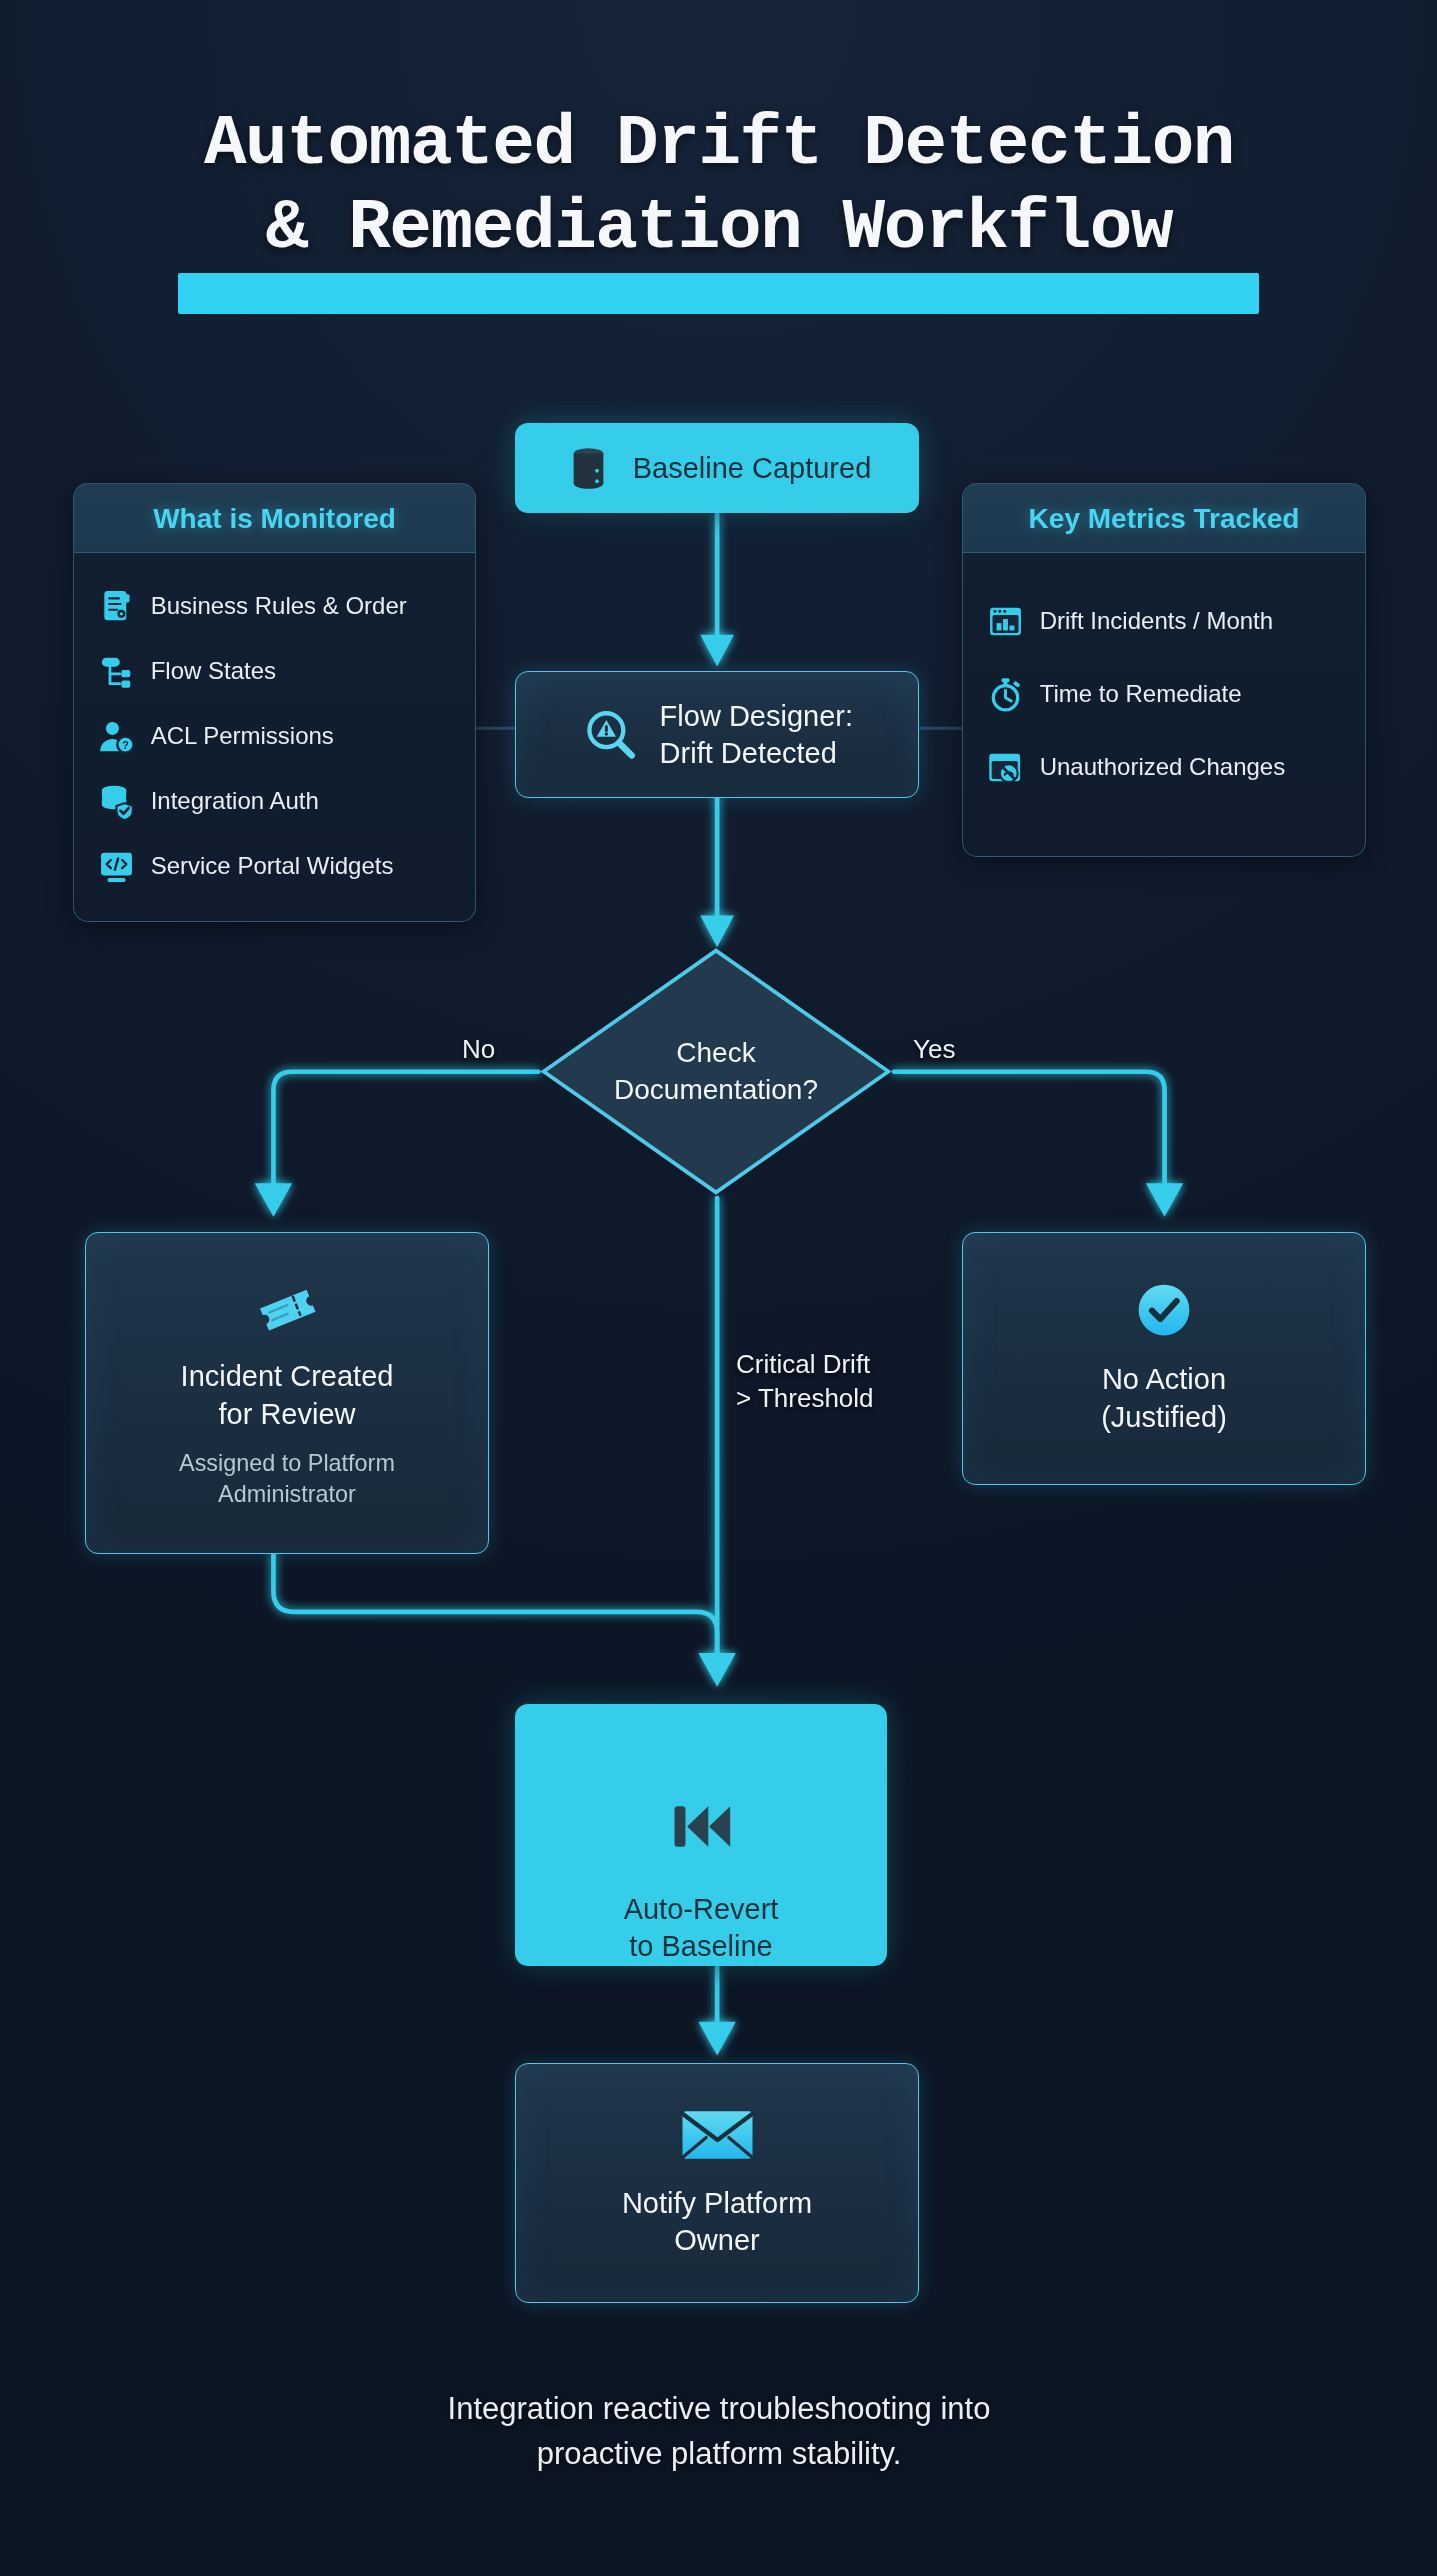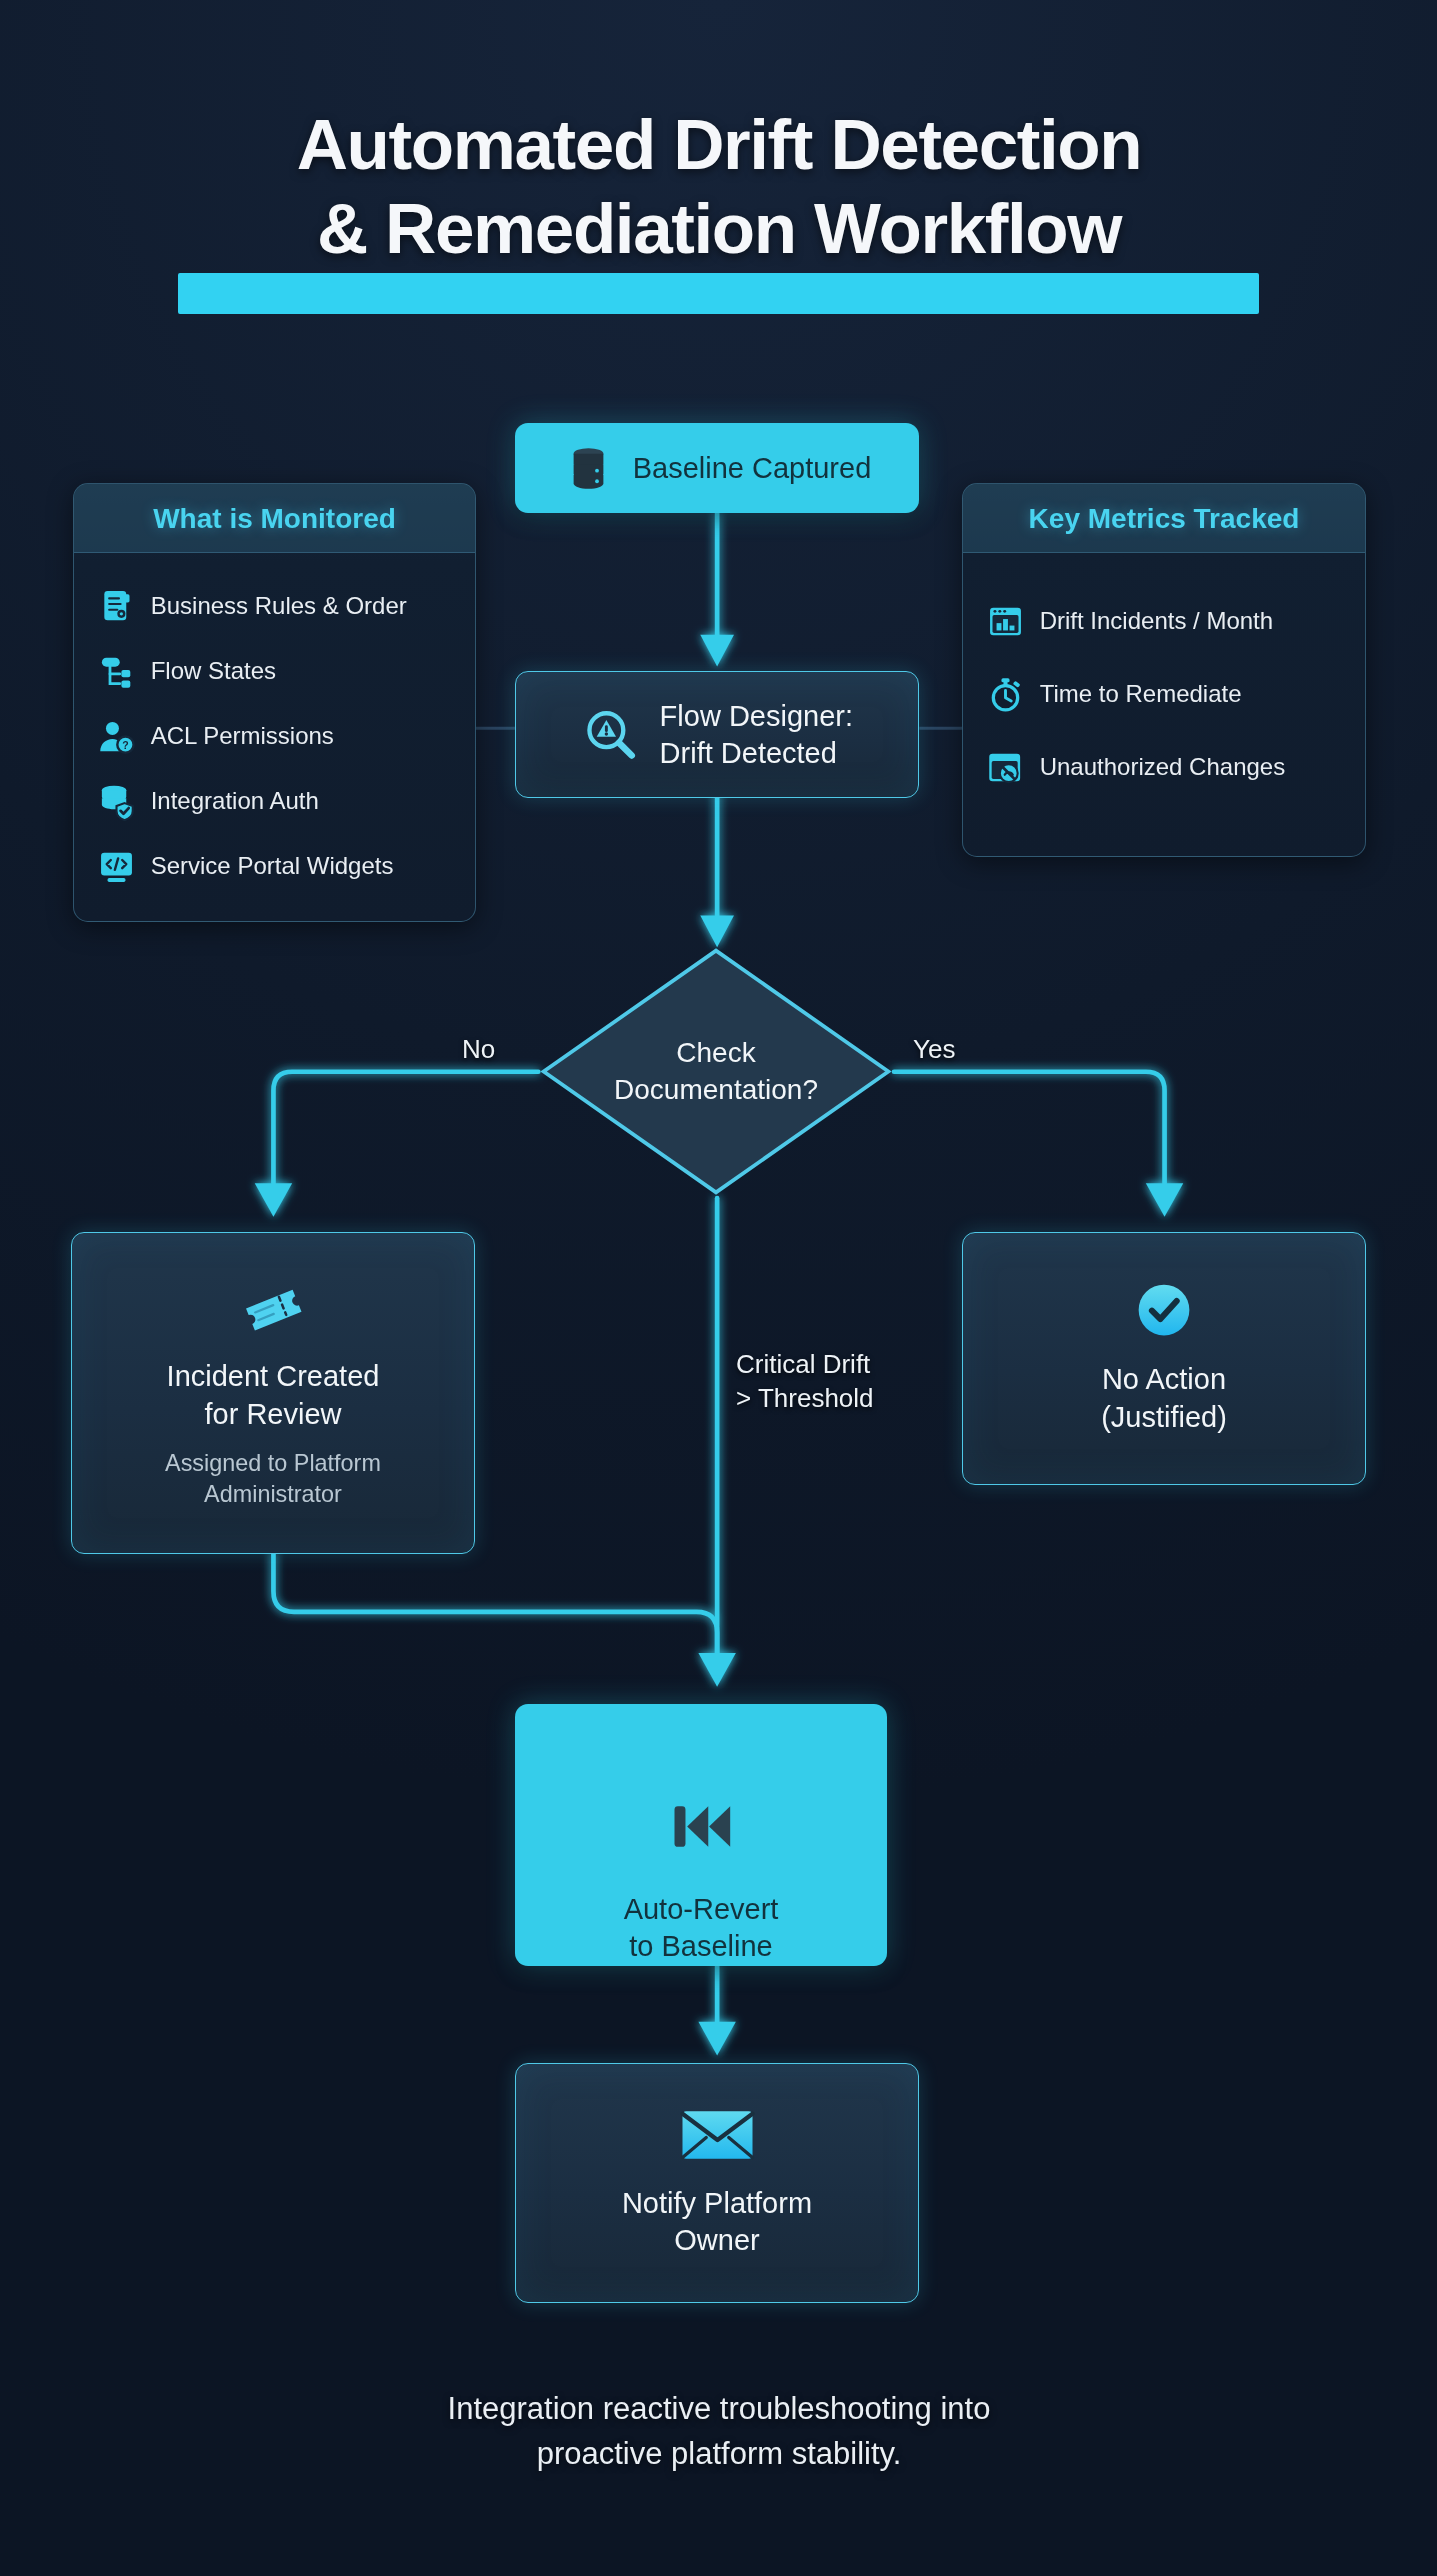--- a/index.html
+++ b/index.html
@@ -26,20 +26,21 @@
     left: 178px; top: 273px; width: 1081px; height: 41px;
     background: #32d2f2;
     border-radius: 1.9px;
     z-index: 1;
   }
   .title-line {
     position: relative; z-index: 2;
     font-size: 71px; font-weight: bold; color: #f5f7fa;
     letter-spacing: -1.4px; line-height: 1.18;
     text-shadow: 0 2.8px 9.4px rgba(0,0,0,.55);
+    font-family: Liberation Mono, monospace;
   }
 
   
   #wires { position: absolute; left: 0; top: 0; width: 1438px; height: 2576px; z-index: 1; }
 
   
   .side-panel {
     position: absolute; z-index: 3;
     border-radius: 15px;
     border: 0.9px solid rgba(92,170,205,.40);
@@ -111,21 +112,21 @@
     position: absolute; z-index: 4;
     font-size: 26px; color: #eef3f7; line-height: 1.3;
     text-shadow: 0 1.9px 5.6px rgba(0,0,0,.75);
   }
   #lab-no  { left: 462px; top: 1033px; }
   #lab-yes { left: 913px; top: 1033px; }
   #lab-critical { left: 736px; top: 1348px; text-align: left; }
 
   
   #node-incident {
-    left: 71px; top: 1232px; width: 404px; height: 322px;
+    left: 85px; top: 1232px; width: 404px; height: 322px;
     display: flex; flex-direction: column; align-items: center; justify-content: center;
     padding: 4px 24px; text-align: center;
   }
   #node-incident .big { font-size: 29px; color: #f2f6f9; line-height: 1.3; margin-top: 15px; }
   #node-incident .sub { font-size: 23.4px; color: #b9c7d2; line-height: 1.32; margin-top: 15px; }
 
   #node-noaction {
     left: 962px; top: 1232px; width: 404px; height: 253px;
     display: flex; flex-direction: column; align-items: center; justify-content: center;
     padding: 17px 24px; text-align: center;

